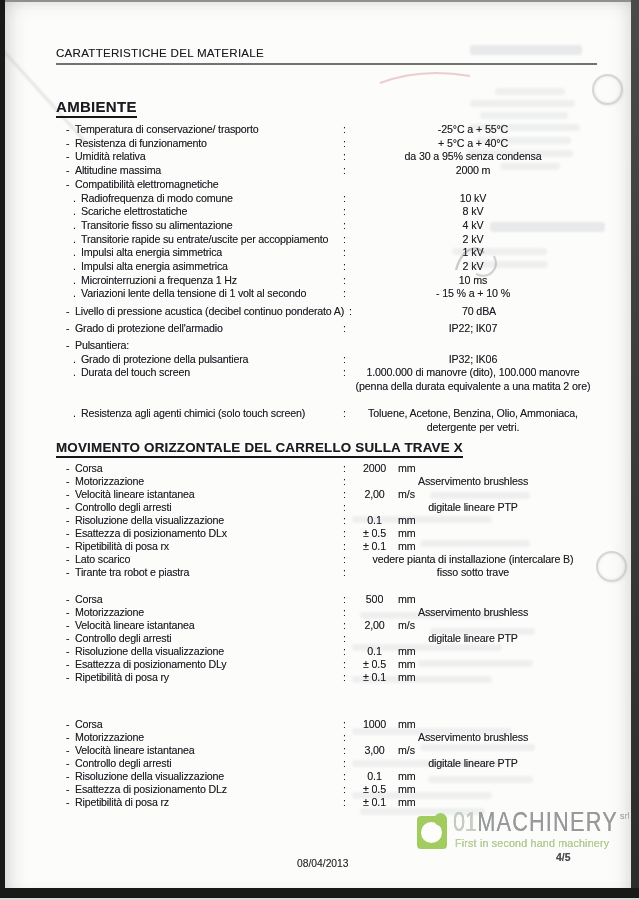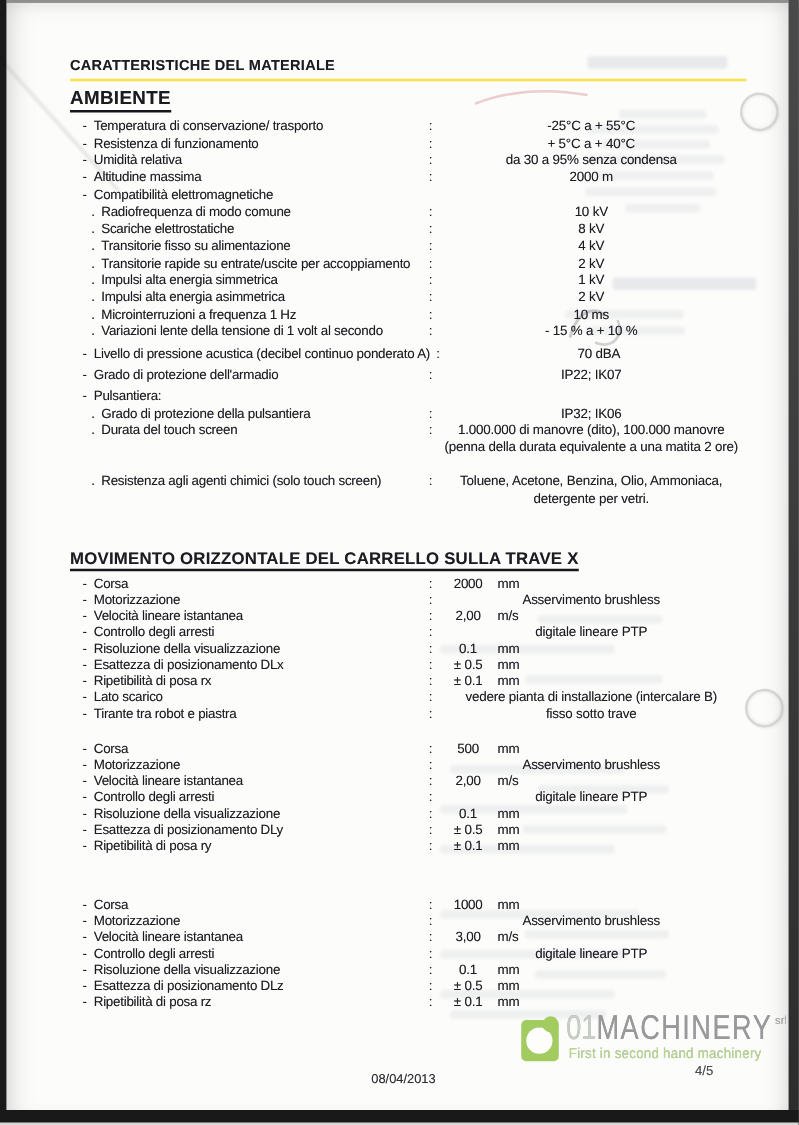--- a/index.html
+++ b/index.html
@@ -7,22 +7,22 @@
   .scan{position:relative;width:639px;height:900px;font-family:"Liberation Sans",sans-serif;}
   .paper{position:absolute;left:5px;top:2px;right:8px;bottom:10px;background:#fcfcfa;
     box-shadow:inset 16px 0 20px -14px rgba(120,120,120,.35), inset -14px 0 18px -12px rgba(130,130,130,.30), inset 0 14px 18px -14px rgba(150,150,150,.25);}
   .edge-t{position:absolute;left:0;top:0;right:0;height:2px;background:#8f8f8f;}
   .edge-l{position:absolute;left:0;top:0;bottom:0;width:5px;background:#1a1a1a;}
   .edge-r{position:absolute;right:0;top:0;bottom:0;width:8px;background:linear-gradient(180deg,#4a4a4a,#2c2c2c);}
   .edge-b{position:absolute;left:0;right:0;bottom:0;height:10px;background:#191919;border-bottom:2px solid #d8d8d6;}
 
   .content{position:absolute;inset:0;color:#1b1b21;text-shadow:0 0 .5px rgba(25,25,35,.40);}
 
-  .hdr{position:absolute;left:56px;top:46px;width:541px;border-bottom:2px solid #fde047;
-       padding-bottom:4px;font-weight:bold;font-size:11.6px;letter-spacing:.25px;}
+  .hdr{position:absolute;left:56px;top:46px;width:541px;border-bottom:2px solid #737373;
+       padding-bottom:4px;font-weight:normal;font-size:11.6px;letter-spacing:.25px;}
 
   .sec{position:absolute;left:56px;width:548px;}
   .h-big{font-size:15px;font-weight:bold;letter-spacing:.3px;border-bottom:2.2px solid #15151a;
          display:inline-block;padding-bottom:1px;margin:0 0 5px 0;}
   .h-small{font-size:13.4px;font-weight:bold;letter-spacing:.2px;border-bottom:2.2px solid #15151a;
          display:inline-block;padding-bottom:1px;margin:0 0 4px 0;}
 
   .row{display:flex;align-items:flex-start;padding-left:10px;line-height:13.7px;font-size:10.7px;}
   .rows-m .row{line-height:12.95px;}
   .row.sub{padding-left:17px;}
@@ -31,21 +31,21 @@
   .lbl{flex:0 0 263px;white-space:nowrap;letter-spacing:-.2px;}
   .sub .lbl{flex:0 0 257px;}
   .cl{flex:0 0 13px;text-align:center;}
   .val{flex:0 0 244px;letter-spacing:-.15px;text-align:center;}
   .val.num{flex:0 0 47px;white-space:nowrap;}
   .unit{flex:0 0 auto;letter-spacing:-.1px;}
   .gap{margin-top:3.5px;}
   .gap2{margin-top:13px;}
 
   .footer-date{position:absolute;left:297px;top:858px;font-size:10.3px;color:#2e2e33;}
-  .page-num{position:absolute;left:556px;top:851px;font-size:10.5px;color:#4a4a4f;z-index:3;}
+  .page-num{position:absolute;left:556px;top:851px;font-size:10.5px;color:#4a4a4f;z-index:3;font-weight:bold;}
 
   .wm{position:absolute;left:415px;top:806px;width:220px;height:47px;}
   .wm-box{position:absolute;left:2px;top:10px;width:30px;height:33px;background:#a3cc60;border-radius:4px;}
   .wm-box::before{content:"";position:absolute;left:4px;top:6px;width:21px;height:21px;border-radius:50%;background:#fdfdfb;}
   .wm-box::after{content:"";position:absolute;left:17px;top:-3px;width:13px;height:13px;border-radius:50%;background:#a3cc60;}
   .wm-text{position:absolute;left:38px;top:2px;font-size:27.5px;line-height:28px;transform:scaleX(.79);transform-origin:0 0;white-space:nowrap;}
   .wm-01{color:#c7cec3;}
   .wm-name{color:#97999a;letter-spacing:1.5px;}
   .wm-srl{position:absolute;left:205px;top:5px;font-size:9px;color:#b2b2b2;}
   .wm-tag{position:absolute;left:40px;top:31px;font-size:11.5px;color:#b5d78c;letter-spacing:.2px;transform:scaleX(.93);transform-origin:0 0;white-space:nowrap;}
@@ -102,21 +102,21 @@
     <path d="M10,34 C16,12 30,8 38,17" fill="none" stroke="rgba(125,125,138,.38)" stroke-width="2.4"></path>
     <path d="M30,38 C44,44 54,32 48,20" fill="none" stroke="rgba(125,125,138,.34)" stroke-width="2.2"></path>
   </svg>
 
   <div class="hole hole1"></div>
   <div class="hole hole2"></div>
 
   <div class="content">
     <div class="hdr">CARATTERISTICHE DEL MATERIALE</div>
 
-    <div class="sec" style="top:70px;">
+    <div class="sec" style="top:98px;">
       <h2 class="h-big">AMBIENTE</h2>
       <div class="rows rows-a">
   <div class="row">
     <span class="b">-</span>
     <span class="lbl">Temperatura di conservazione/ trasporto</span>
     <span class="cl">:</span>
     <span class="val">-25°C a + 55°C</span>
     <span class="unit"></span>
   </div>
 

